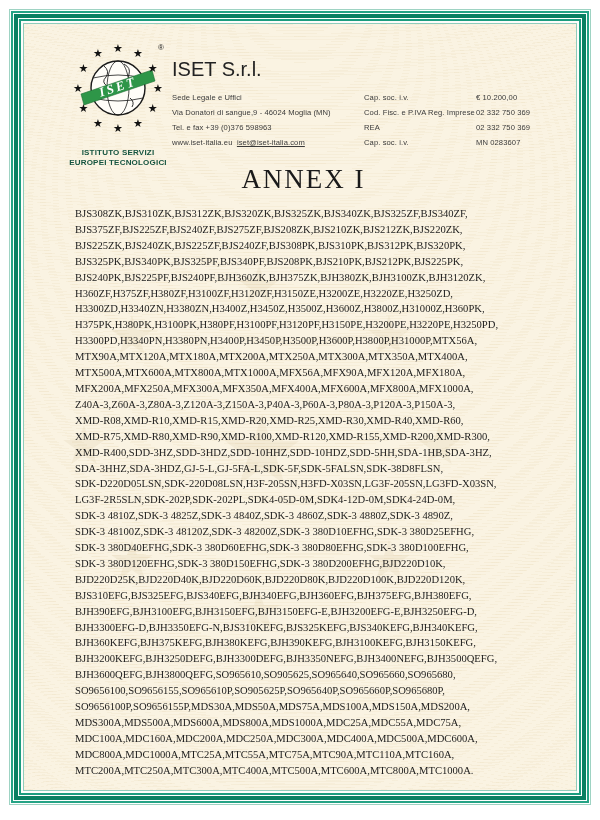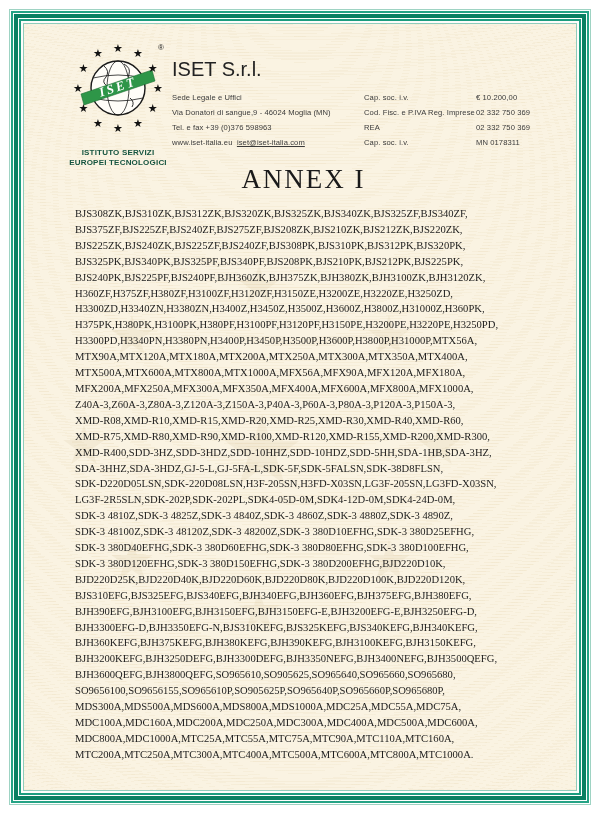--- a/index.html
+++ b/index.html
@@ -125,21 +125,21 @@
       <span>02 332 750 369</span>
 
       <span>Tel. e fax +39 (0)376 598963</span>
       <span>REA</span>
       <span>02 332 750 369</span>
 
       <span>
         <span>www.iset-italia.eu</span>&nbsp;&nbsp;<span class="u">iset@iset-italia.com</span>
       </span>
       <span>Cap. soc. i.v.</span>
-      <span>MN 0178311</span>
+      <span>MN 0283607</span>
     </div>
   </div>
 
   <h1 class="annex-title">ANNEX I</h1>
 
   <div class="codes">
       <div>BJS308ZK,BJS310ZK,BJS312ZK,BJS320ZK,BJS325ZK,BJS340ZK,BJS325ZF,BJS340ZF,</div>
       <div>BJS375ZF,BJS225ZF,BJS240ZF,BJS275ZF,BJS208ZK,BJS210ZK,BJS212ZK,BJS220ZK,</div>
       <div>BJS225ZK,BJS240ZK,BJS225ZF,BJS240ZF,BJS308PK,BJS310PK,BJS312PK,BJS320PK,</div>
       <div>BJS325PK,BJS340PK,BJS325PF,BJS340PF,BJS208PK,BJS210PK,BJS212PK,BJS225PK,</div>
@@ -163,19 +163,20 @@
       <div>SDK-3 380D40EFHG,SDK-3 380D60EFHG,SDK-3 380D80EFHG,SDK-3 380D100EFHG,</div>
       <div>SDK-3 380D120EFHG,SDK-3 380D150EFHG,SDK-3 380D200EFHG,BJD220D10K,</div>
       <div>BJD220D25K,BJD220D40K,BJD220D60K,BJD220D80K,BJD220D100K,BJD220D120K,</div>
       <div>BJS310EFG,BJS325EFG,BJS340EFG,BJH340EFG,BJH360EFG,BJH375EFG,BJH380EFG,</div>
       <div>BJH390EFG,BJH3100EFG,BJH3150EFG,BJH3150EFG-E,BJH3200EFG-E,BJH3250EFG-D,</div>
       <div>BJH3300EFG-D,BJH3350EFG-N,BJS310KEFG,BJS325KEFG,BJS340KEFG,BJH340KEFG,</div>
       <div>BJH360KEFG,BJH375KEFG,BJH380KEFG,BJH390KEFG,BJH3100KEFG,BJH3150KEFG,</div>
       <div>BJH3200KEFG,BJH3250DEFG,BJH3300DEFG,BJH3350NEFG,BJH3400NEFG,BJH3500QEFG,</div>
       <div>BJH3600QEFG,BJH3800QEFG,SO965610,SO905625,SO965640,SO965660,SO965680,</div>
       <div>SO9656100,SO9656155,SO965610P,SO905625P,SO965640P,SO965660P,SO965680P,</div>
+      <div>SO9656100P,SO9656155P,MDS30A,MDS50A,MDS75A,MDS100A,MDS150A,MDS200A,</div>
       <div>MDS300A,MDS500A,MDS600A,MDS800A,MDS1000A,MDC25A,MDC55A,MDC75A,</div>
       <div>MDC100A,MDC160A,MDC200A,MDC250A,MDC300A,MDC400A,MDC500A,MDC600A,</div>
       <div>MDC800A,MDC1000A,MTC25A,MTC55A,MTC75A,MTC90A,MTC110A,MTC160A,</div>
       <div>MTC200A,MTC250A,MTC300A,MTC400A,MTC500A,MTC600A,MTC800A,MTC1000A.</div>
     </div>
 
 </div>
 
 </body></html>

